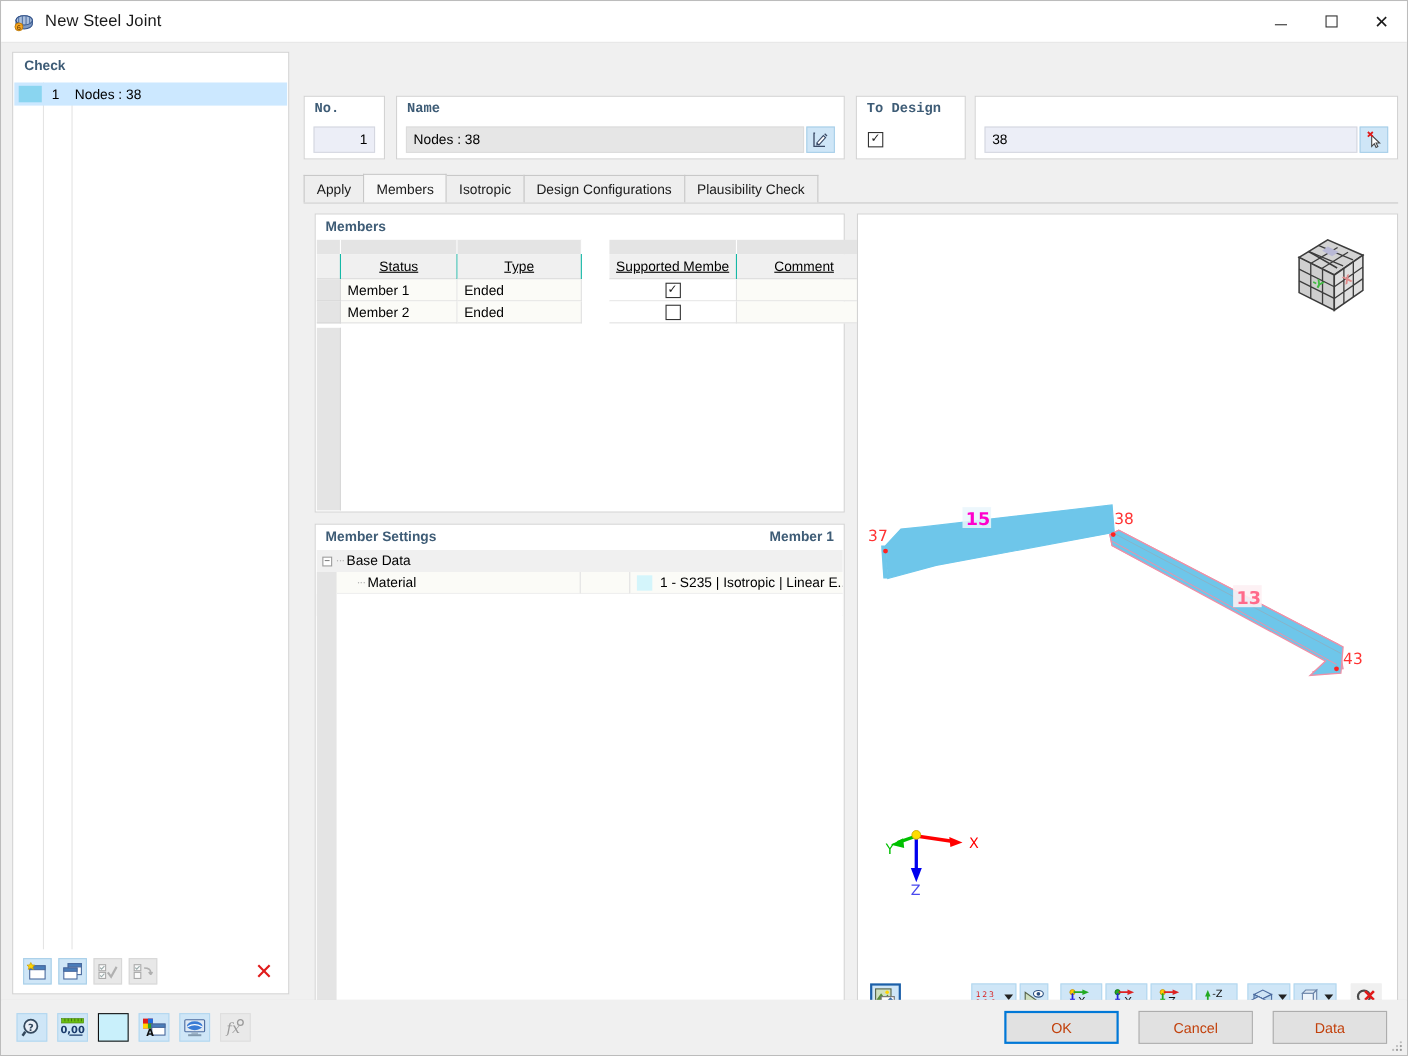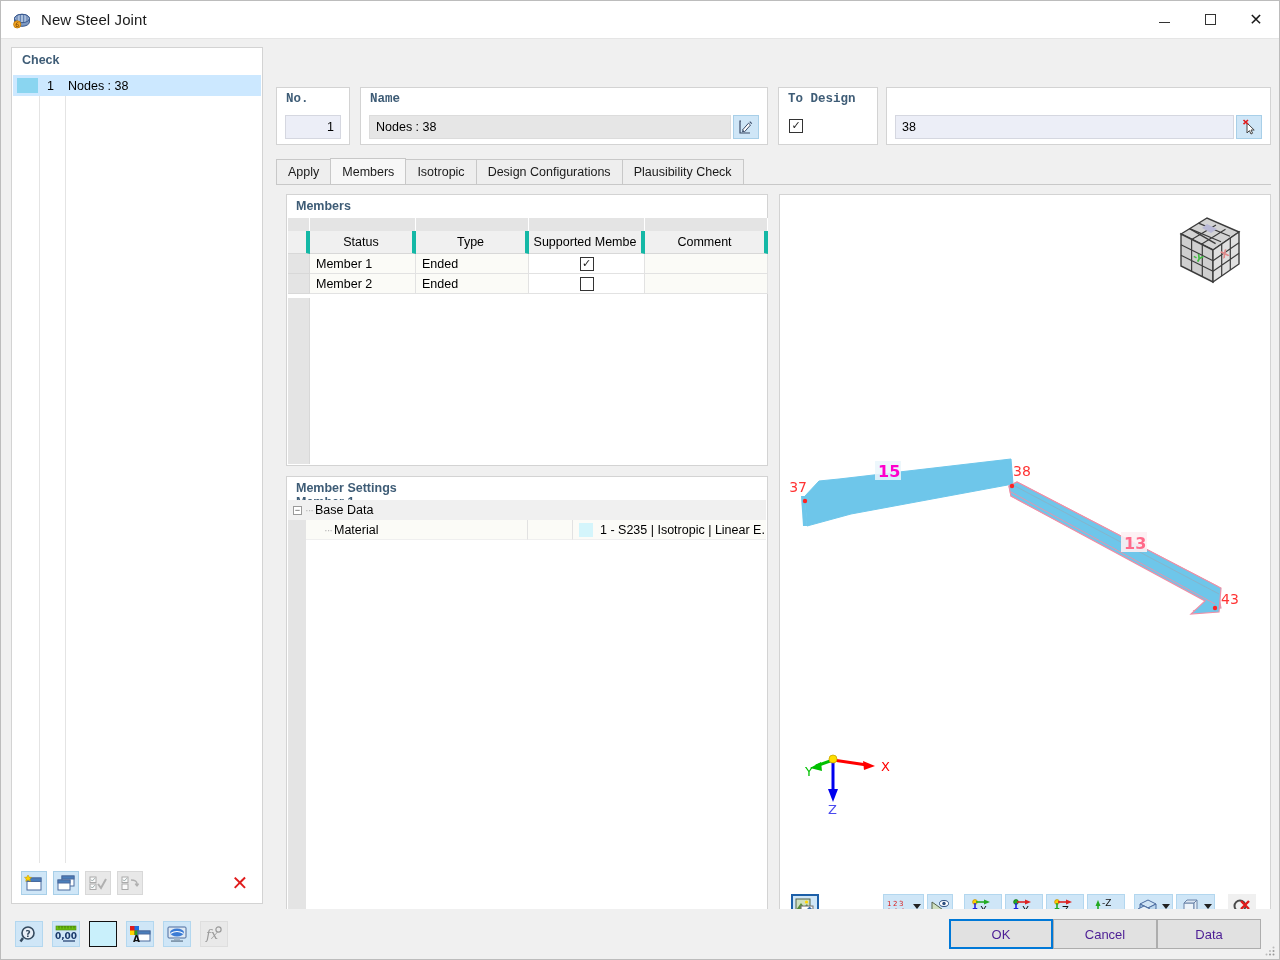--- a/index.html
+++ b/index.html
@@ -131,42 +131,42 @@
   }
   .tab.active { background: #f7f7f7; height: 26px; position: relative; z-index: 2; }
 
   
   #members-panel { left: 285px; top: 155px; width: 482px; height: 272px; }
   #members-panel .hdr { padding: 4px 0 0 9px; }
   .mtable { position: absolute; left: 1px; right: 1px; top: 23px; bottom: 1px; }
   .mt-row { display: flex; height: 20px; font-size: 12.5px; }
   .mt-head-blank { background: #e4e4e4; border-right: 1px solid #fff; }
   .mt-head {
-    background: #f0f0f0; border-right: 4px solid #14b8a6; border-bottom: 1px solid #d8d8d8;
+    background: #f0f0f0; border-right: 1px solid #14b8a6; border-bottom: 1px solid #d8d8d8;
     display: flex; align-items: center; justify-content: center;
-    overflow: hidden; white-space: nowrap;
+    overflow: hidden; white-space: nowrap; text-decoration: underline;
   }
   .mt-cell {
     border-right: 1px solid #e2e2e2; border-bottom: 1px solid #e2e2e2;
     display: flex; align-items: center; padding-left: 6px;
     background: #fbfbf7;
   }
   .mt-cell.center { justify-content: center; padding-left: 0; background:#fff; }
   .mt-rowhdr { background: #e4e4e4; border-right: 1px solid #d8d8d8; border-bottom: 1px solid #d8d8d8; }
   .c0 { width: 22px; flex: 0 0 22px; }
   .c1 { width: 106px; flex: 0 0 106px; }
   .c2 { width: 113px; flex: 0 0 113px; }
-  .c3 { width: 116px; flex: 0 0 116px; }
+  .c3 { width: 116px; flex: 0 0 116px; margin-left: 25px; }
   .c4 { width: 123px; flex: 0 0 123px; }
   .mt-filler { position:absolute; left:1px; top:103px; right:1px; bottom:1px; background:#fff;}
   .mt-filler .lcol { position:absolute; left:0; top:0; bottom:0; width:22px; background:#e4e4e4; border-right:1px solid #d8d8d8;}
 
   
   #msettings-panel { left: 285px; top: 437px; width: 482px; height: 455px; }
-  .ms-hdr { display: flex; justify-content: space-between; padding: 4px 9px 0 9px; flex-direction: column; }
+  .ms-hdr { display: flex; justify-content: space-between; padding: 4px 9px 0 9px; }
   .ms-tree { position: absolute; left: 1px; right: 1px; top: 23px; bottom: 1px; background: #fff; }
   .ms-row { display: flex; height: 20px; font-size: 12.5px; align-items: center; }
   .ms-gutter { width: 18px; flex: 0 0 18px; background: #e4e4e4; align-self: stretch; }
   .ms-group { background: #f0f0f0; }
   .ms-exp {
     width: 9px; height: 9px; border: 1px solid #9a9a9a; background: #fff;
     display: inline-flex; align-items: center; justify-content: center;
     font-size: 9px; line-height: 7px; margin-left: 5px; color:#444;
   }
   .ms-dots { color: #b5b5b5; padding: 0 2px 0 3px; letter-spacing: -1px; font-size: 11px; }
@@ -210,24 +210,24 @@
   .foot-tools { display: flex; align-items: center; padding-left: 14px; }
   .foot-btn {
     width: 28px; height: 26px; margin-right: 9px;
     background: #cfe6f7; border: 1px solid #b3d7ef;
     display:flex; align-items:center; justify-content:center;
   }
   .foot-btn.disabled { background:#e9e9e9; border-color:#dedede; }
   .foot-btn.swatchbtn { background:#c9f0fb; border:1px solid #111; }
   .dlg-btns { margin-left: auto; display: flex; padding-right: 18px; }
   .dlg-btn {
-    width: 104px; height: 30px; 
+    width: 104px; height: 30px; margin-left: 18px;
     background: #e1e1e1; border: 1px solid #adadad;
     display: flex; align-items: center; justify-content: center;
-    font-size: 13px; color:#4c1d95;
+    font-size: 13px; color:#c2410c;
   }
   .dlg-btn.default { border: 2px solid #0078d7; }
   .grip { position:absolute; right:4px; bottom:4px; width:10px; height:10px; }
 </style>
 </head>
 <body>
 
 <div class="window">
 
   <div class="titlebar">

